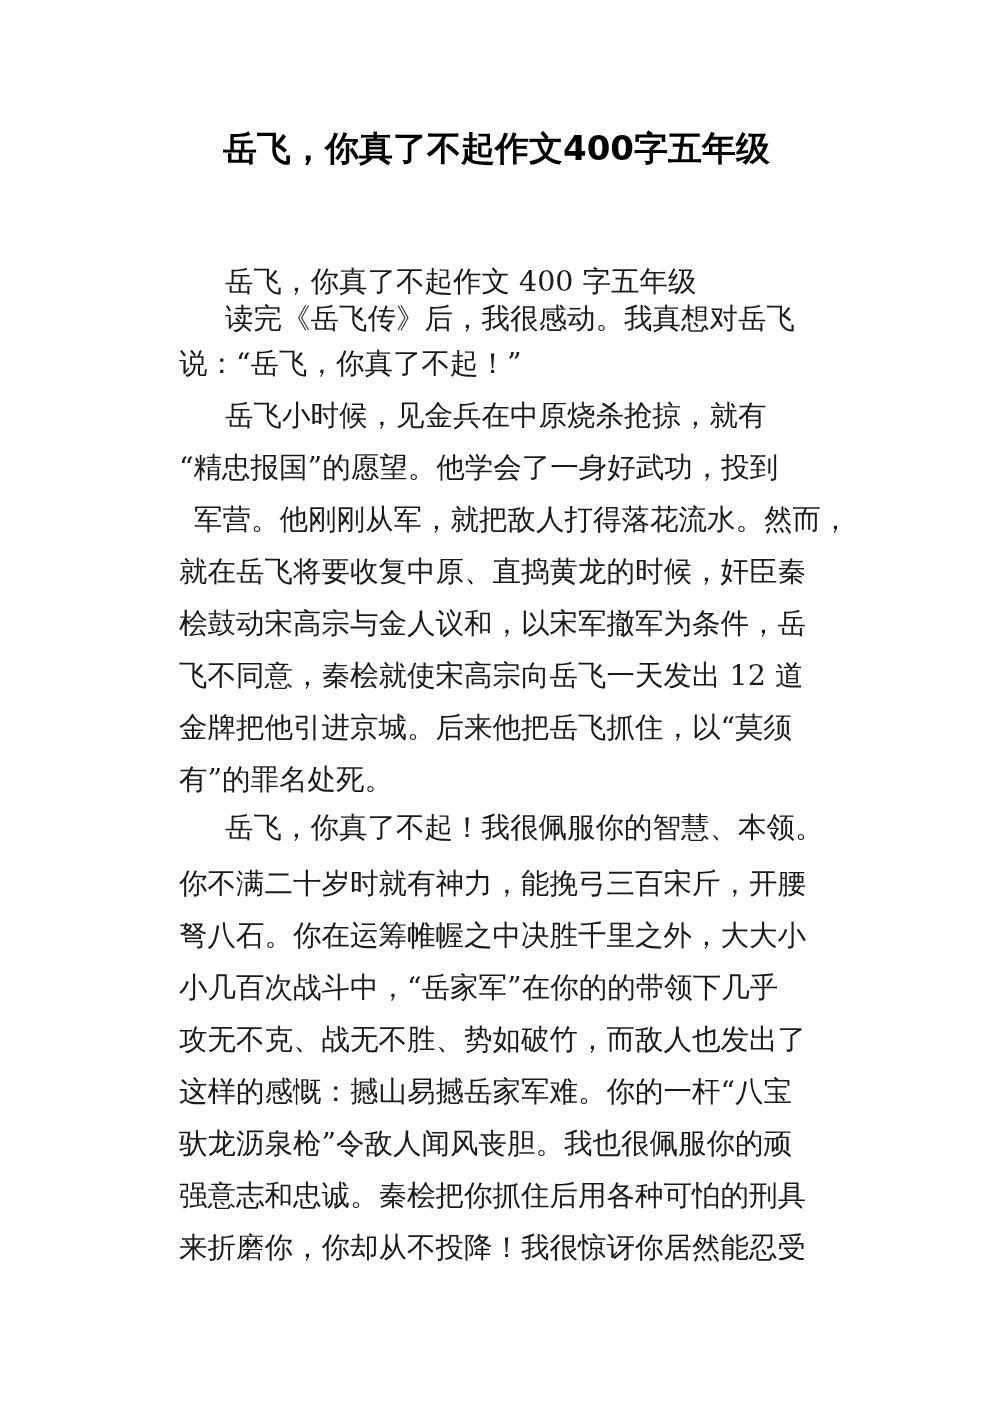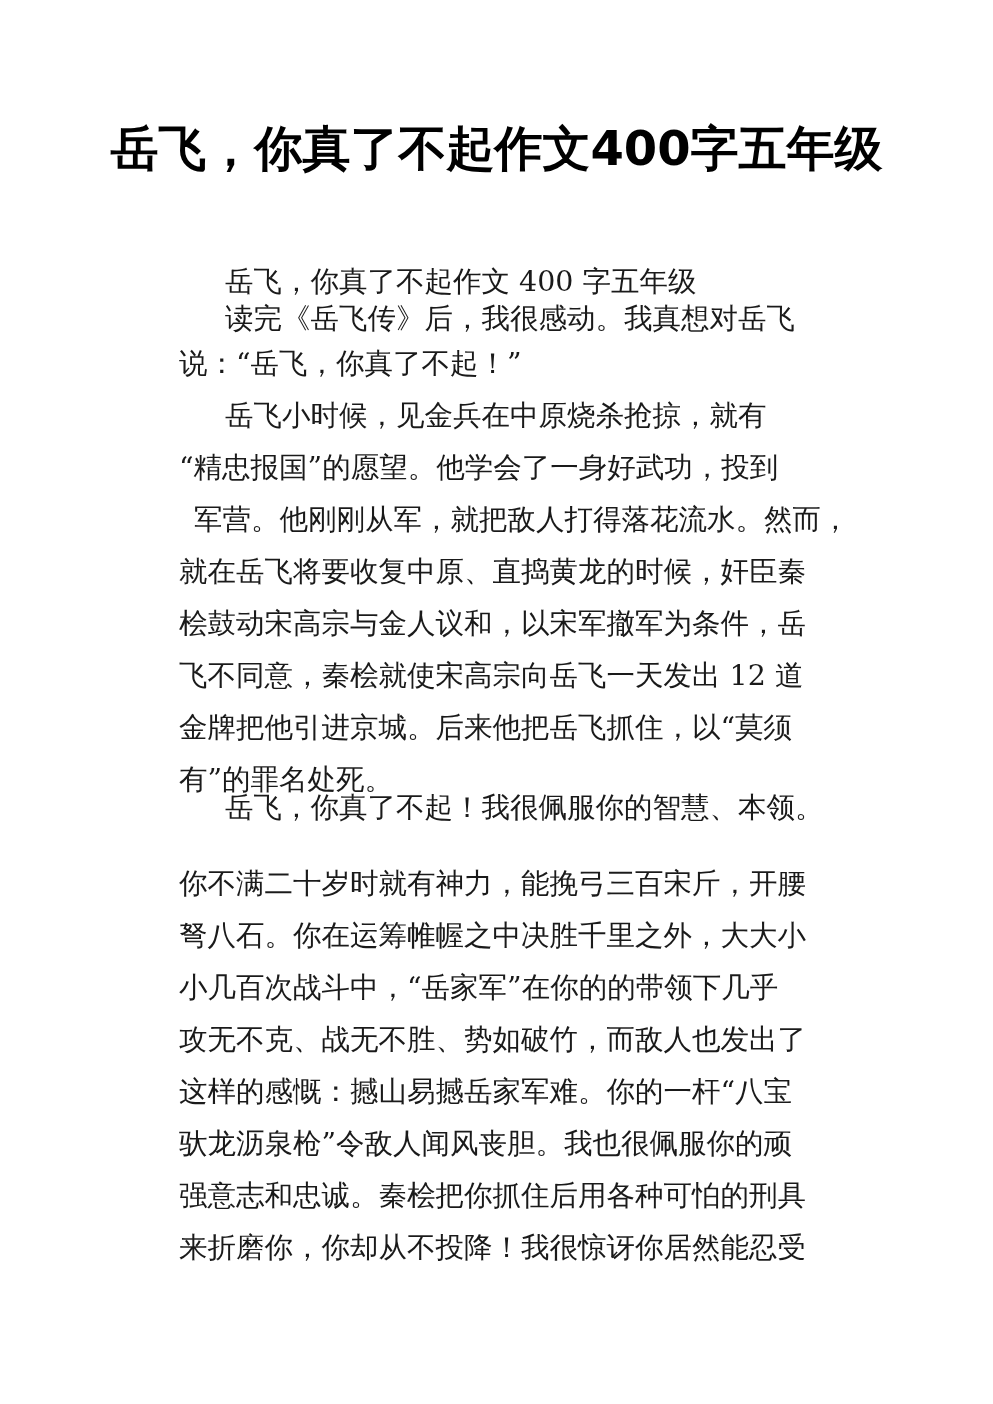--- a/index.html
+++ b/index.html
@@ -23,21 +23,21 @@
       background: #ffffff;
     }
     .title {
       position: absolute;
       left: 0;
       top: 122px;
       width: 993px;
       text-align: center;
       font-family: "DejaVu Sans", "Liberation Sans", sans-serif;
       font-weight: bold;
-      font-size: 48px;
+      font-size: 34px;
       line-height: 52px;
       letter-spacing: 0px;
       color: #000000;
     }
     .body {
       position: absolute;
       left: 166px;
       top: 240px;
       width: 700px;
       font-family: "DejaVu Serif", "Liberation Serif", serif;
@@ -66,21 +66,21 @@
     <div class="line indent" style="top:52px;margin-top:7px;">读完《岳飞传》后，我很感动。我真想对岳飞</div>
     <div class="line" style="top:104px;">说：“岳飞，你真了不起！”</div>
     <div class="line indent" style="top:156px;">岳飞小时候，见金兵在中原烧杀抢掠，就有</div>
     <div class="line" style="top:208px;">“精忠报国”的愿望。他学会了一身好武功，投到</div>
     <div class="line" style="top:260px;margin-left:15px;">军营。他刚刚从军，就把敌人打得落花流水。然而，</div>
     <div class="line" style="top:312px;">就在岳飞将要收复中原、直捣黄龙的时候，奸臣秦</div>
     <div class="line" style="top:364px;">桧鼓动宋高宗与金人议和，以宋军撤军为条件，岳</div>
     <div class="line" style="top:416px;">飞不同意，秦桧就使宋高宗向岳飞一天发出 12 道</div>
     <div class="line" style="top:468px;">金牌把他引进京城。后来他把岳飞抓住，以“莫须</div>
     <div class="line" style="top:520px;text-align:right;">有”的罪名处死。</div>
-    <div class="line indent" style="top:548px;text-align:center;">岳飞，你真了不起！我很佩服你的智慧、本领。</div>
+    <div class="line indent" style="top:568px;text-align:center;">岳飞，你真了不起！我很佩服你的智慧、本领。</div>
     <div class="line" style="top:624px;">你不满二十岁时就有神力，能挽弓三百宋斤，开腰</div>
     <div class="line" style="top:676px;">弩八石。你在运筹帷幄之中决胜千里之外，大大小</div>
     <div class="line" style="top:728px;">小几百次战斗中，“岳家军”在你的的带领下几乎</div>
     <div class="line" style="top:780px;">攻无不克、战无不胜、势如破竹，而敌人也发出了</div>
     <div class="line" style="top:832px;">这样的感慨：撼山易撼岳家军难。你的一杆“八宝</div>
     <div class="line" style="top:884px;">驮龙沥泉枪”令敌人闻风丧胆。我也很佩服你的顽</div>
     <div class="line" style="top:936px;">强意志和忠诚。秦桧把你抓住后用各种可怕的刑具</div>
     <div class="line" style="top:988px;">来折磨你，你却从不投降！我很惊讶你居然能忍受</div>
   </div>
 </div>

